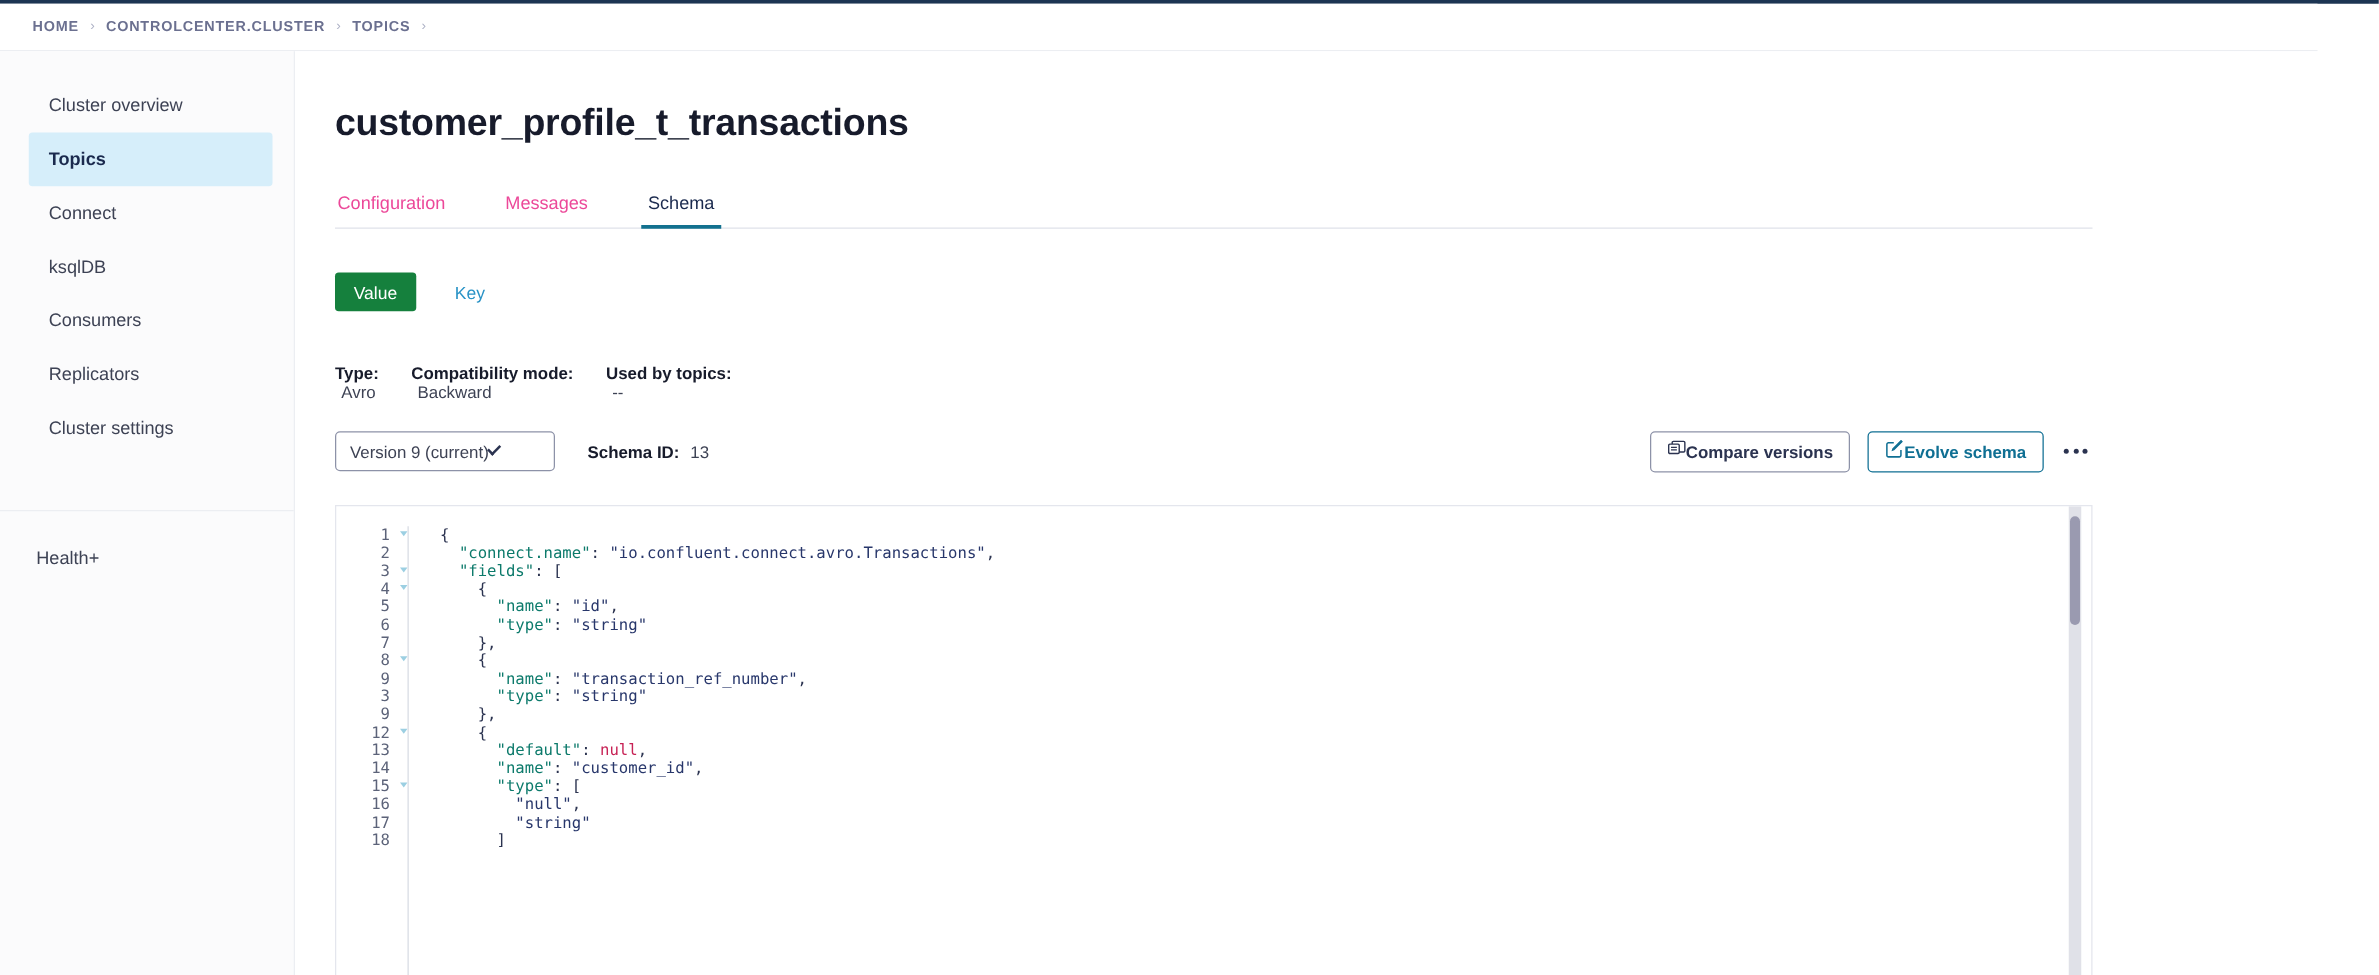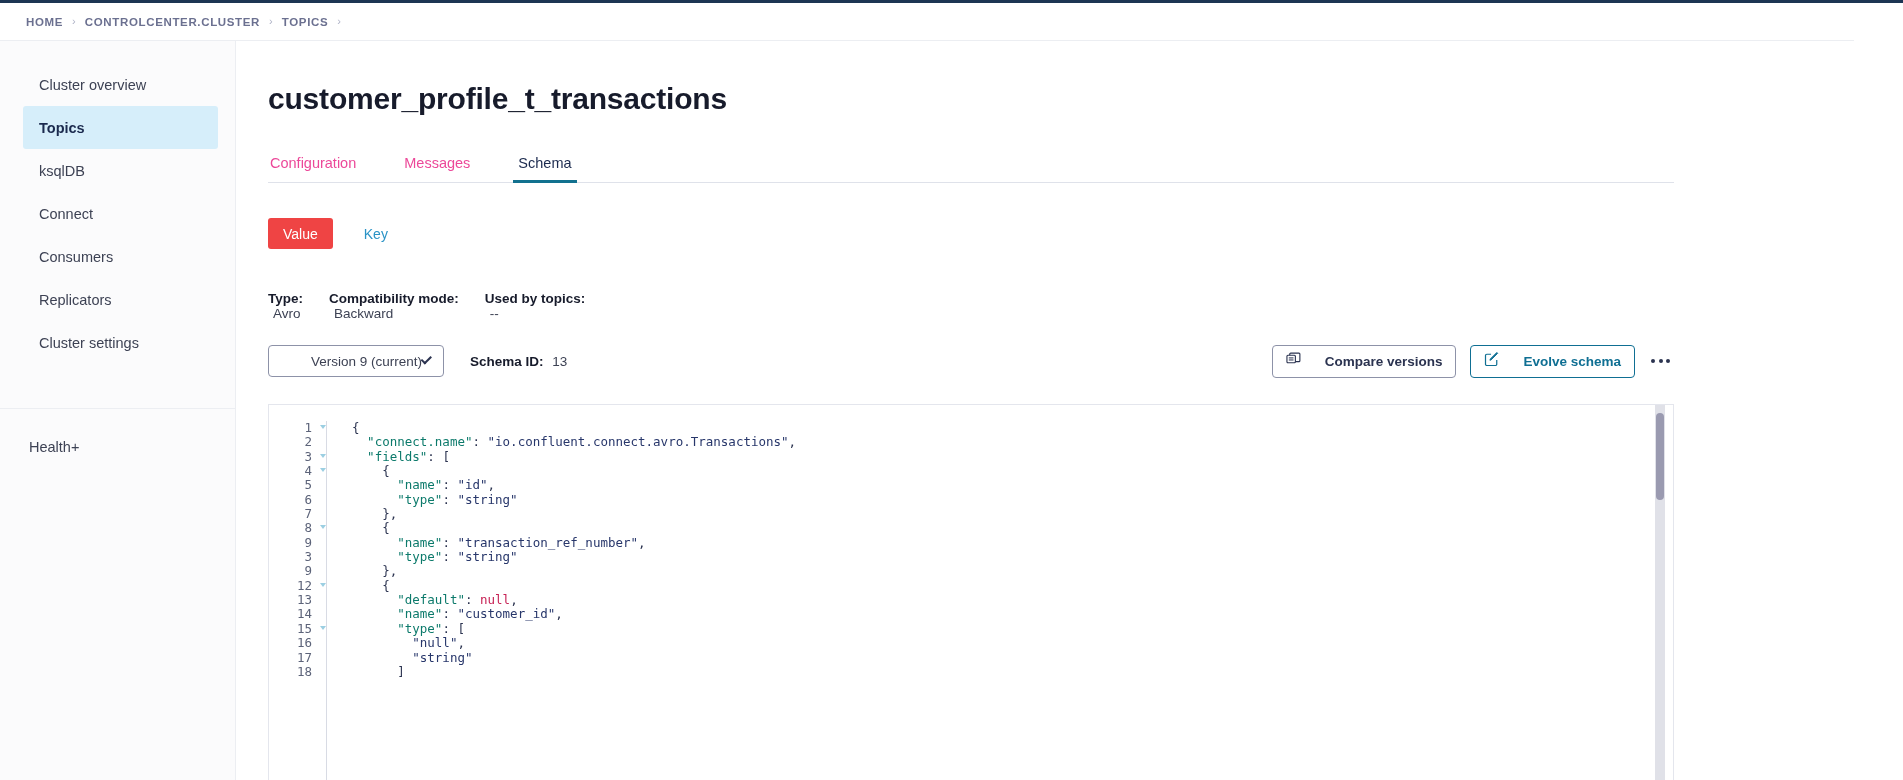--- a/index.html
+++ b/index.html
@@ -139,21 +139,21 @@
     height: 31px;
     padding: 0 15px;
     display: flex;
     align-items: center;
     font-size: 14px;
     border-radius: 3px;
     cursor: pointer;
     white-space: nowrap;
   }
   .seg-btn.on {
-    background: #ef4444;
+    background: #15803d;
     color: #ffffff;
   }
   .seg-btn.off {
     color: #2a93c6;
     margin-left: 16px;
   }
 
   
   .meta-row {
     margin: 42px 0 0 32px;
@@ -180,21 +180,21 @@
     height: 32px;
     border: 1px solid #8d92a8;
     border-radius: 4px;
     background: #ffffff;
     display: flex;
     align-items: center;
     padding: 0 11px;
     font-size: 13.5px;
     color: #3d4254;
     cursor: pointer;
-    justify-content: flex-end;
+    justify-content: flex-start;
   }
   .chev {
     width: 10px; height: 6px;
     border-left: 2px solid #2b3350;
     border-bottom: 2px solid #2b3350;
     transform: rotate(-45deg) translate(1px,-2px);
   }
   .schema-id {
     margin-left: 26px;
     font-size: 13.5px;
@@ -202,21 +202,21 @@
     white-space: nowrap;
   }
   .spacer { flex: 1 1 auto; }
 
   .btn {
     height: 33px;
     padding: 0 13px;
     border-radius: 4px;
     display: flex;
     align-items: center;
-    gap: 24px;
+    gap: 0;
     font-size: 13.5px;
     font-weight: 700;
     cursor: pointer;
     background: #ffffff;
     white-space: nowrap;
   }
   .btn-secondary {
     border: 1px solid #8d92a8;
     color: #2b3350;
   }
@@ -331,24 +331,24 @@
 
 <div class="sidebar">
   <div class="nav-list">
     <div class="nav-item">
         <span>Cluster overview</span>
       </div>
     <div class="nav-item active">
         <span>Topics</span>
       </div>
     <div class="nav-item">
+        <span>Connect</span>
+      </div>
+    <div class="nav-item">
         <span>ksqlDB</span>
-      </div>
-    <div class="nav-item">
-        <span>Connect</span>
       </div>
     <div class="nav-item">
         <span>Consumers</span>
       </div>
     <div class="nav-item">
         <span>Replicators</span>
       </div>
     <div class="nav-item">
         <span>Cluster settings</span>
       </div>

